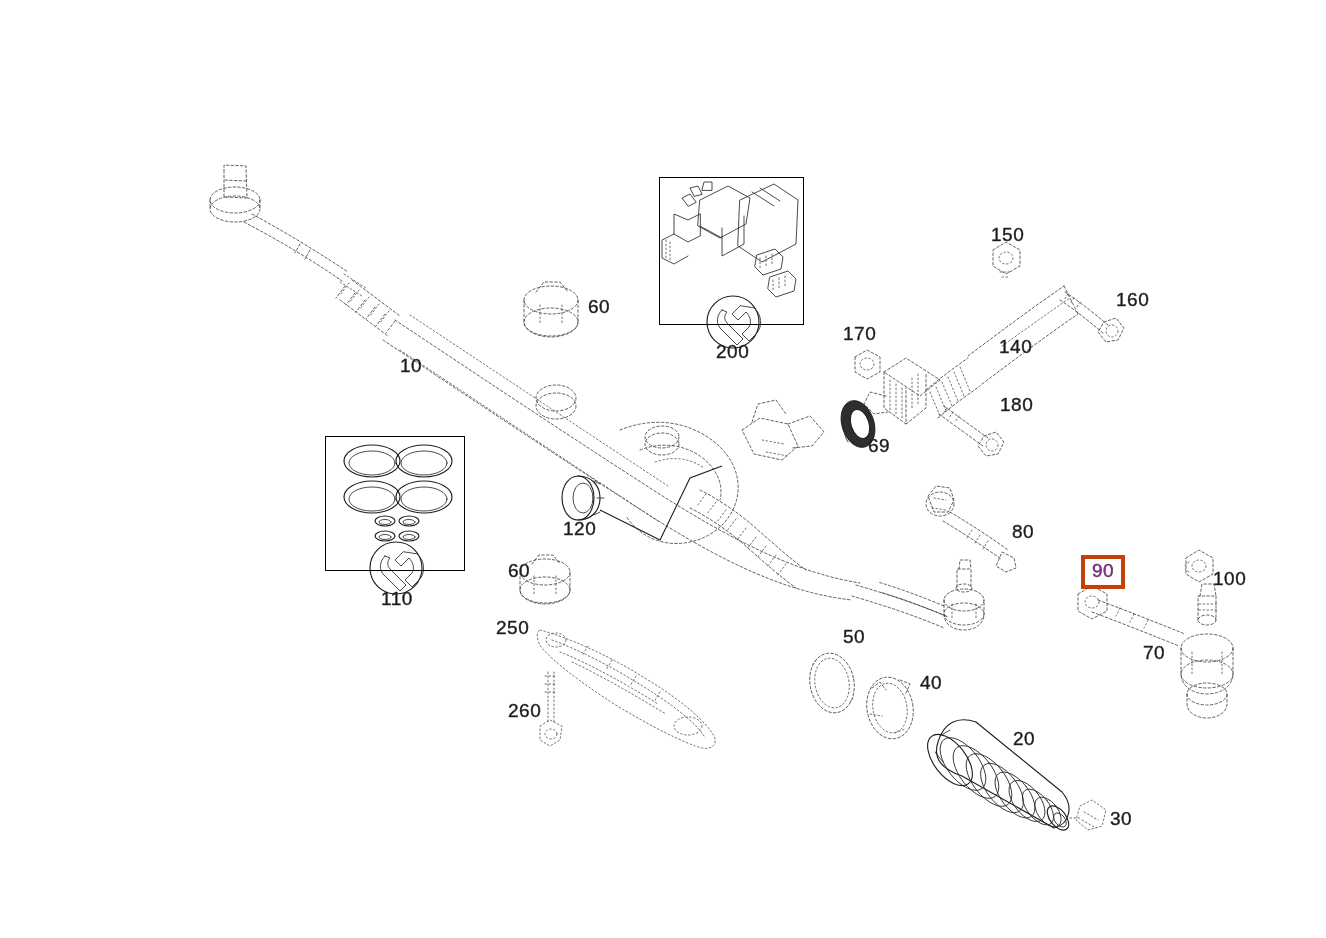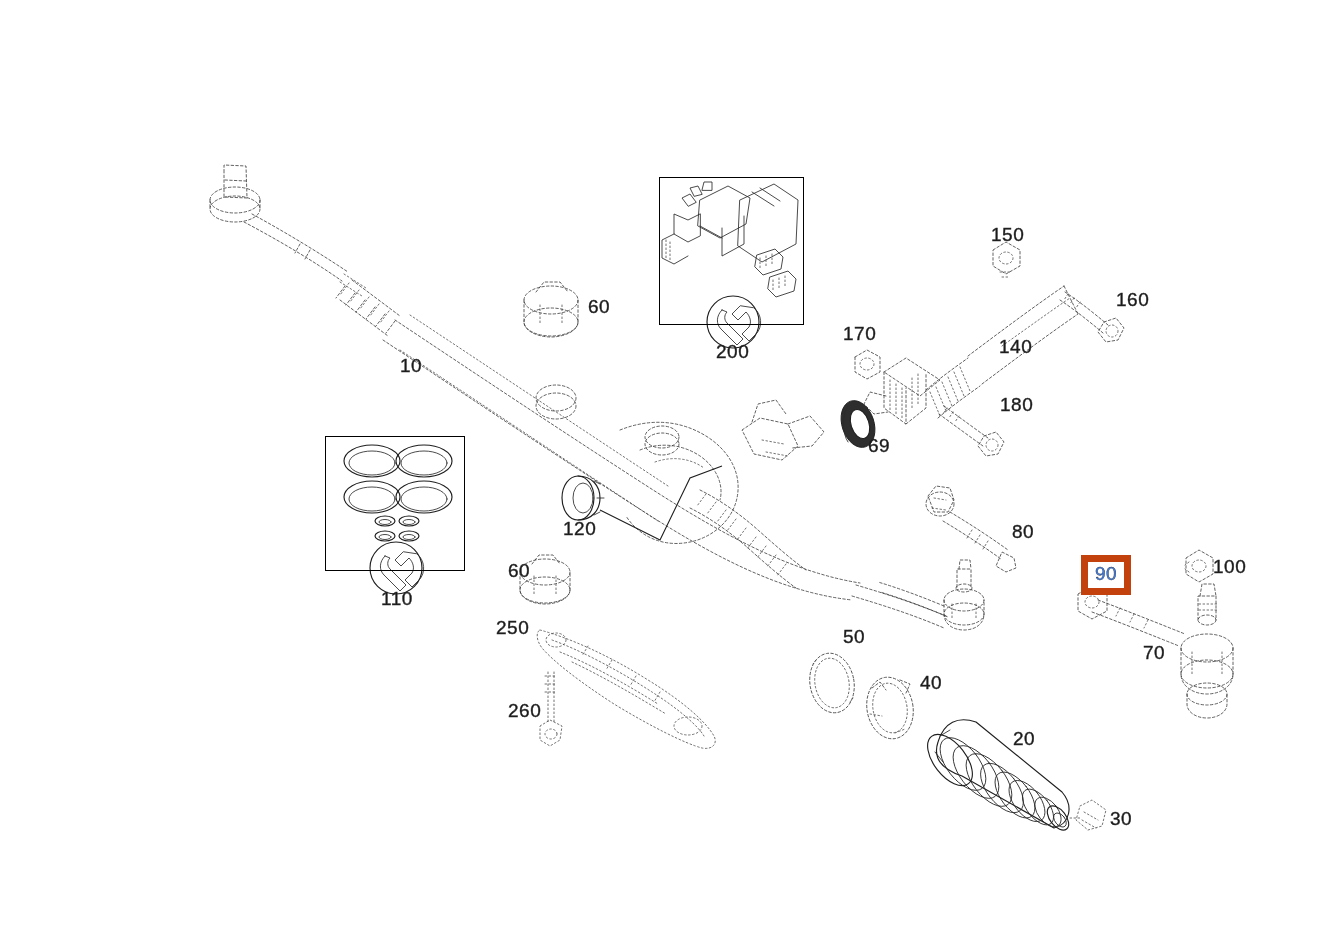--- a/index.html
+++ b/index.html
@@ -23,23 +23,23 @@
     position:absolute;
     font-family:"Liberation Sans", sans-serif;
     font-size:19px;
     letter-spacing:0.5px;
     color:#1a1a1a;
     white-space:nowrap;
     -webkit-text-stroke:0.4px #2b2b2b;
     user-select:none;
   }
   .cal.hl{
-    color:#3b82f6;
+    color:#a21caf;
     background:#ffffff;
-    border:7px solid #c2410c;
+    border:4px solid #c2410c;
     padding:0px 7px 2px 7px;
     line-height:24px;
     box-sizing:border-box;
   }
   .inset-box{
     position:absolute;
     border:1.6px solid #000000;
     background:transparent;
     box-sizing:border-box;
   }
@@ -357,21 +357,21 @@
   <div class="cal" style="left:1013px;top:728px;">20</div>
   <div class="cal" style="left:1110px;top:808px;">30</div>
   <div class="cal" style="left:920px;top:672px;text-align:right;">40</div>
   <div class="cal" style="left:843px;top:626px;">50</div>
   <div class="cal" style="left:868px;top:435px;">69</div>
   <div class="cal" style="left:588px;top:296px;">60</div>
   <div class="cal" style="left:508px;top:560px;">60</div>
   <div class="cal" style="left:1143px;top:642px;">70</div>
   <div class="cal" style="left:1012px;top:521px;">80</div>
   <div class="cal hl" style="left:1081px;top:555px;">90</div>
-  <div class="cal" style="left:1213px;top:556px;">100</div>
+  <div class="cal" style="left:1213px;top:568px;">100</div>
   <div class="cal" style="left:381px;top:588px;">110</div>
   <div class="cal" style="left:563px;top:518px;">120</div>
   <div class="cal" style="left:999px;top:336px;">140</div>
   <div class="cal" style="left:991px;top:224px;">150</div>
   <div class="cal" style="left:1116px;top:289px;">160</div>
   <div class="cal" style="left:843px;top:323px;">170</div>
   <div class="cal" style="left:1000px;top:394px;">180</div>
   <div class="cal" style="left:716px;top:341px;">200</div>
   <div class="cal" style="left:496px;top:617px;">250</div>
   <div class="cal" style="left:508px;top:700px;">260</div>

